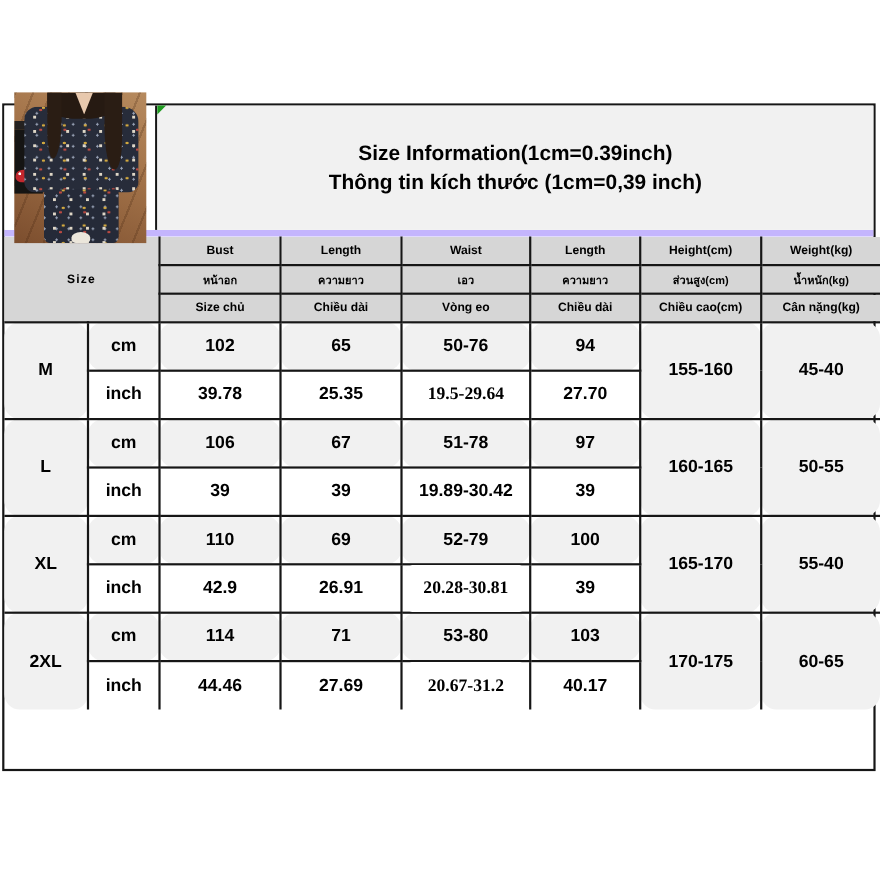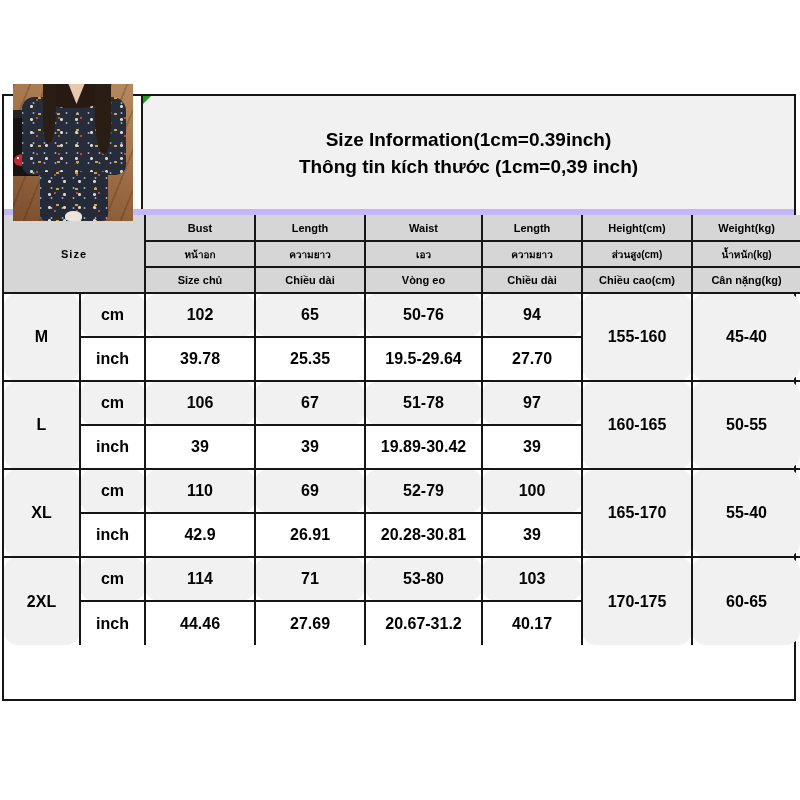--- a/index.html
+++ b/index.html
@@ -152,21 +152,21 @@
     font-size: 34px;
     font-weight: bold;
     letter-spacing: 1px;
   }
   .size-table td { height: 44px; font-size: 16px; font-weight: bold; border-radius: 14px; }
   .size-label { background: #d6d6d6; font-size: 17px; font-weight: bold; }
   .row-cm td { background: #f1f1f1; }
   .row-inch td { background: #ffffff; }
   .unit-cell { font-size: 15px; }
   td.merged { background: #f1f1f1; margin-left: 13px; }
-  td.rel { position: relative; }
+  td.rel { position: relative; font-family: Liberation Serif, serif; }
   
   .attention {
     flex: 1 1 auto;
     background: #fff;
     padding: 3px 5px 0 4px;
     font-size: 15.5px;
     font-weight: normal;
     line-height: 23px;
     text-align: left;
   }

